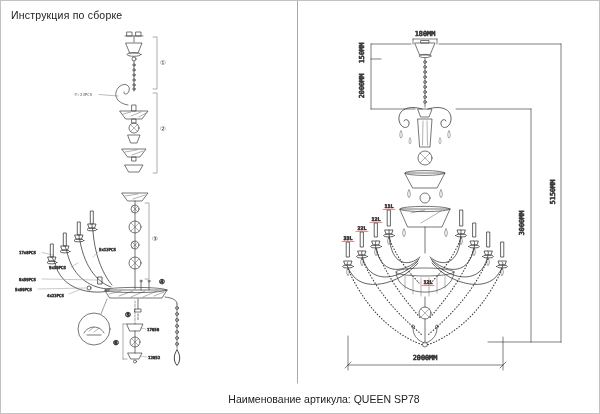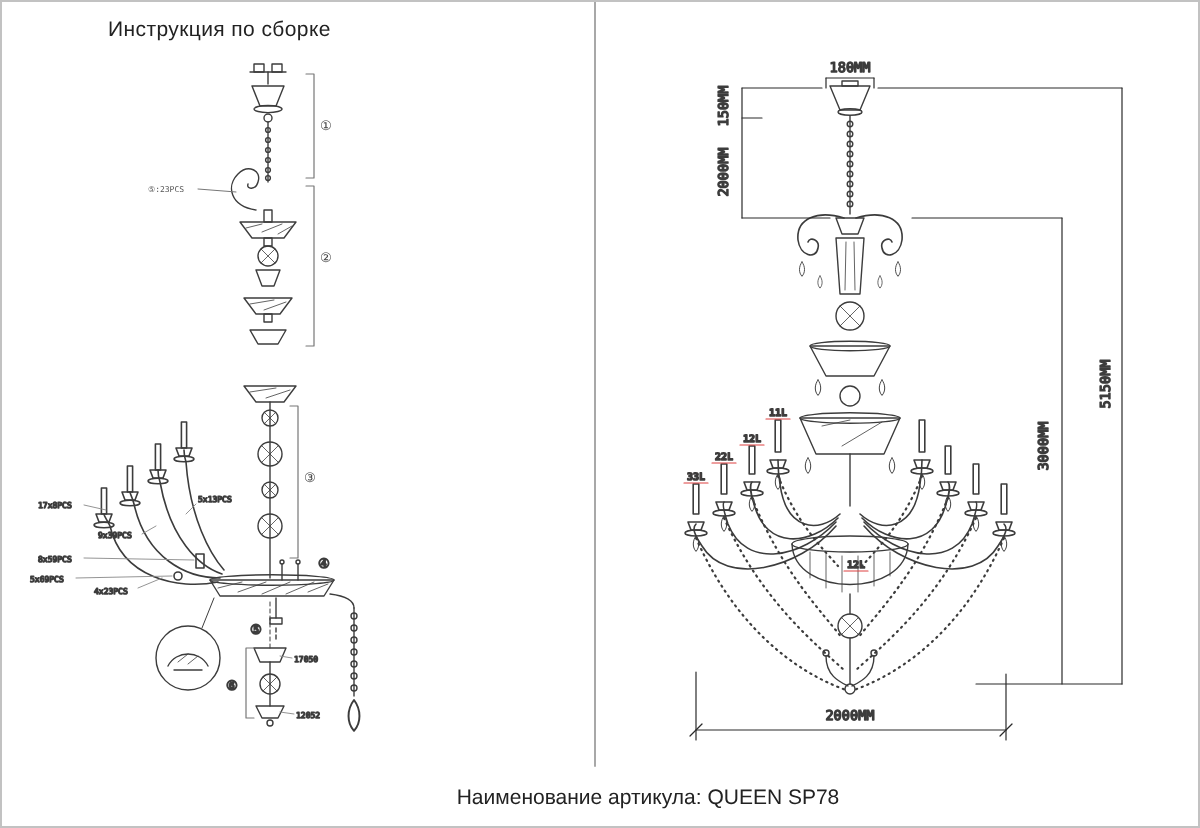--- a/index.html
+++ b/index.html
@@ -1,21 +1,21 @@
 <!DOCTYPE html>
 <html><head>
 <meta charset="utf-8">
 <style>
   html,body{margin:0;padding:0;background:#fff;}
   .canvas{
     position:relative;width:600px;height:414px;background:#ffffff;
     border:1px solid #c2c2c2;box-sizing:border-box;overflow:hidden;
     font-family:"Liberation Sans",sans-serif;color:#222;
   }
-  .title{position:absolute;top:8px;font-size:10.5px;letter-spacing:.2px;margin-left:43px;}
+  .title{position:absolute;top:8px;font-size:10.5px;letter-spacing:.2px;}
   .title-left{left:10px;}
   .title-right{right:9px;}
   .footer{position:absolute;bottom:8px;left:0;width:100%;text-align:center;font-size:10.5px;margin-left:24px;}
   svg.sheet{position:absolute;left:0;top:0;}
   svg.sheet text{font-family:"DejaVu Sans Mono","Liberation Mono",monospace;}
   .dimtxt{font-size:6.8px;fill:#1a1a1a;}
   .tinytxt{font-size:4px;fill:#555;}
   .steptxt{font-size:6.6px;fill:#444;font-family:"DejaVu Sans",sans-serif;}
   .redtxt{font-size:5px;fill:#dd4040;font-weight:bold;}
 </style>

